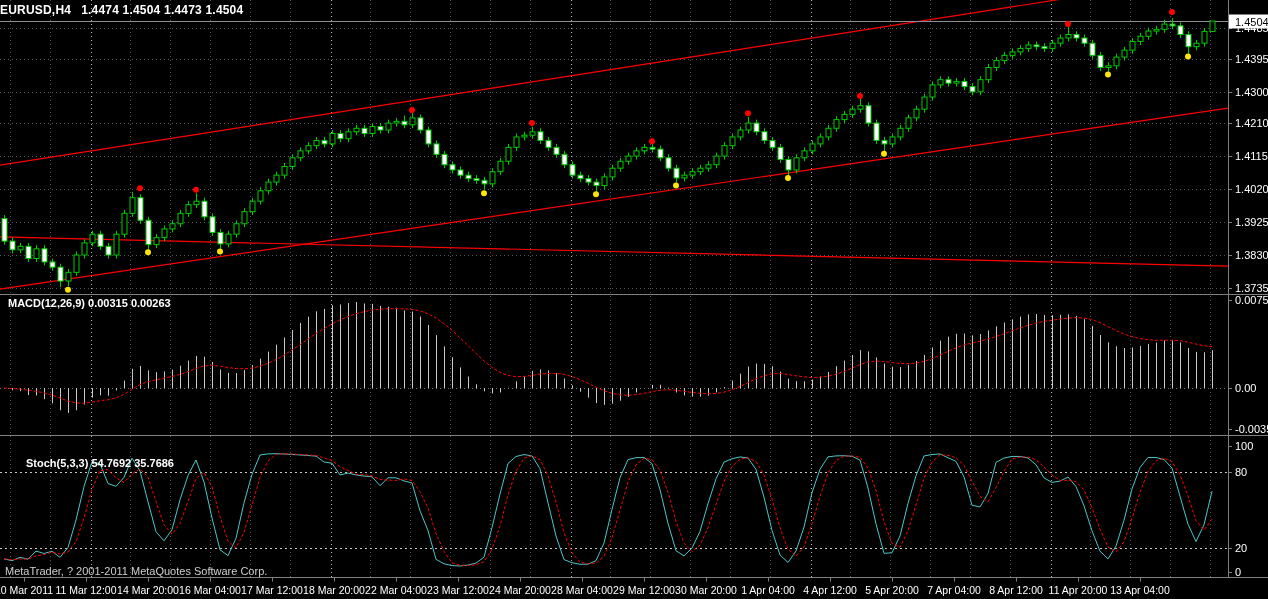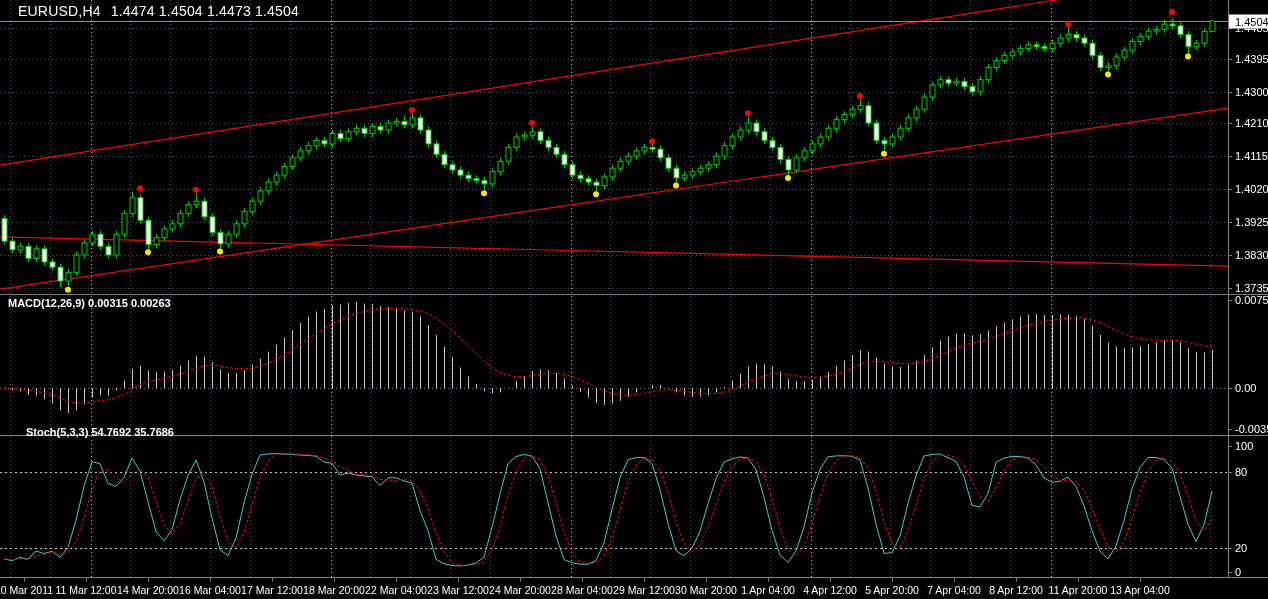--- a/index.html
+++ b/index.html
@@ -1,38 +1,39 @@
 <!DOCTYPE html>
 <html><head>
 <meta charset="utf-8">
 <style>
   html,body{margin:0;padding:0;background:#000;}
   #terminal{position:relative;width:1268px;height:599px;background:#000;overflow:hidden;
             font-family:"Liberation Sans",sans-serif;}
-  .ohlc-title{position:absolute;left:18px;top:3px;color:#fff;font-size:14px;font-weight:400;
+  .ohlc-title{position:absolute;left:0;top:3px;color:#fff;font-size:12px;font-weight:700;
               letter-spacing:0.2px;pointer-events:none;white-space:nowrap;z-index:5;}
   .ohlc-title span{margin-right:10px;}
   .ind-label{position:absolute;left:8px;color:#fff;font-size:11px;font-weight:700;
              pointer-events:none;white-space:nowrap;z-index:5;}
   #macd-label{top:297px;}
-  #stoch-label{top:426px;padding-left:18px;}
+  #stoch-label{top:457px;padding-left:18px;}
   #copyright{position:absolute;left:5px;top:565px;color:#cfcfcf;font-size:11px;
              pointer-events:none;white-space:nowrap;z-index:5;}
   svg{position:absolute;left:0;top:0;}
   svg text{font-family:"Liberation Sans",sans-serif;}
 </style>
 </head>
 <body>
 
 <div id="terminal">
   <div class="ohlc-title">
     <span>EURUSD,H4</span><span>1.4474 1.4504 1.4473 1.4504</span>
   </div>
   <div id="macd-label" class="ind-label">MACD(12,26,9) 0.00315 0.00263</div>
   <div id="stoch-label" class="ind-label">Stoch(5,3,3) 54.7692 35.7686</div>
+  <div id="copyright">MetaTrader, ? 2001-2011 MetaQuotes Software Corp.</div>
   <svg id="chart" width="1268" height="599">
       <line x1="10.5" y1="0" x2="10.5" y2="577.5" stroke="#4e565c" stroke-width="1" stroke-dasharray="1,3"></line>
       <line x1="50.5" y1="0" x2="50.5" y2="577.5" stroke="#4e565c" stroke-width="1" stroke-dasharray="1,3"></line>
       <line x1="130.5" y1="0" x2="130.5" y2="577.5" stroke="#4e565c" stroke-width="1" stroke-dasharray="1,3"></line>
       <line x1="170.5" y1="0" x2="170.5" y2="577.5" stroke="#4e565c" stroke-width="1" stroke-dasharray="1,3"></line>
       <line x1="210.5" y1="0" x2="210.5" y2="577.5" stroke="#4e565c" stroke-width="1" stroke-dasharray="1,3"></line>
       <line x1="250.5" y1="0" x2="250.5" y2="577.5" stroke="#4e565c" stroke-width="1" stroke-dasharray="1,3"></line>
       <line x1="290.5" y1="0" x2="290.5" y2="577.5" stroke="#4e565c" stroke-width="1" stroke-dasharray="1,3"></line>
       <line x1="370.5" y1="0" x2="370.5" y2="577.5" stroke="#4e565c" stroke-width="1" stroke-dasharray="1,3"></line>
       <line x1="410.5" y1="0" x2="410.5" y2="577.5" stroke="#4e565c" stroke-width="1" stroke-dasharray="1,3"></line>

